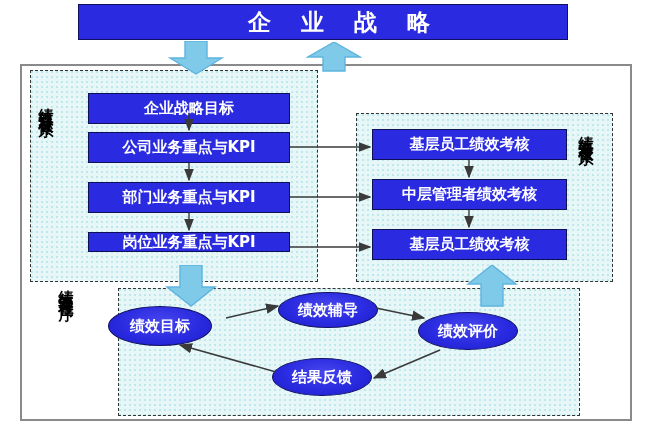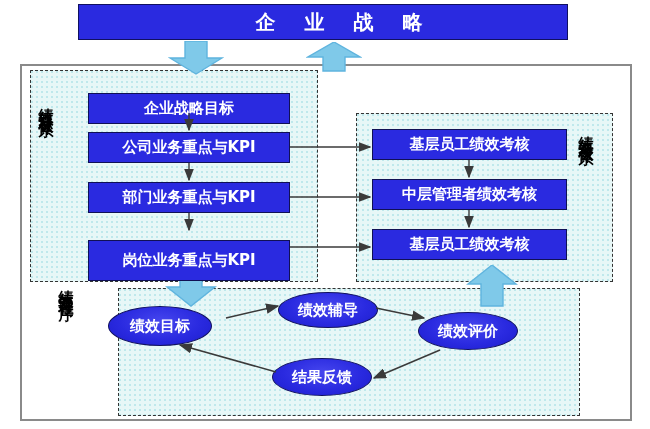--- a/index.html
+++ b/index.html
@@ -16,21 +16,21 @@
 
   
   .banner{
     position:absolute;
     left:78px;top:4px;width:490px;height:36px;
     background:#2A2AE0;
     border:1px solid #101060;
     box-sizing:border-box;
     display:flex;align-items:center;justify-content:center;
     color:#ffffff;
-    font-size:20px;
+    font-size:23px;
     font-weight:bold;
     letter-spacing:11px;
     text-indent:11px;
     padding-left:32px;
   }
 
   
   .outer-frame{
     position:absolute;
     left:20px;top:64px;width:612px;height:357px;
@@ -62,21 +62,21 @@
     color:#ffffff;
     font-size:15px;
     font-weight:bold;
     display:flex;align-items:center;justify-content:center;
     letter-spacing:0px;
     white-space:nowrap;
   }
   .b1{left:88px; top:82px;  width:202px;height:31px;margin-top:11px;}
   .b2{left:88px; top:132px; width:202px;height:31px;}
   .b3{left:88px; top:182px; width:202px;height:31px;}
-  .b4{left:88px; top:240px; width:202px;height:41px;}
+  .b4{left:88px; top:232px; width:202px;height:20px;}
   .r1{left:372px;top:129px; width:195px;height:31px;}
   .r2{left:372px;top:179px; width:195px;height:31px;}
   .r3{left:372px;top:229px; width:195px;height:31px;}
 
   
   .vlabel{
     position:absolute;
     writing-mode:vertical-rl;
     text-orientation:upright;
     font-size:15px;

